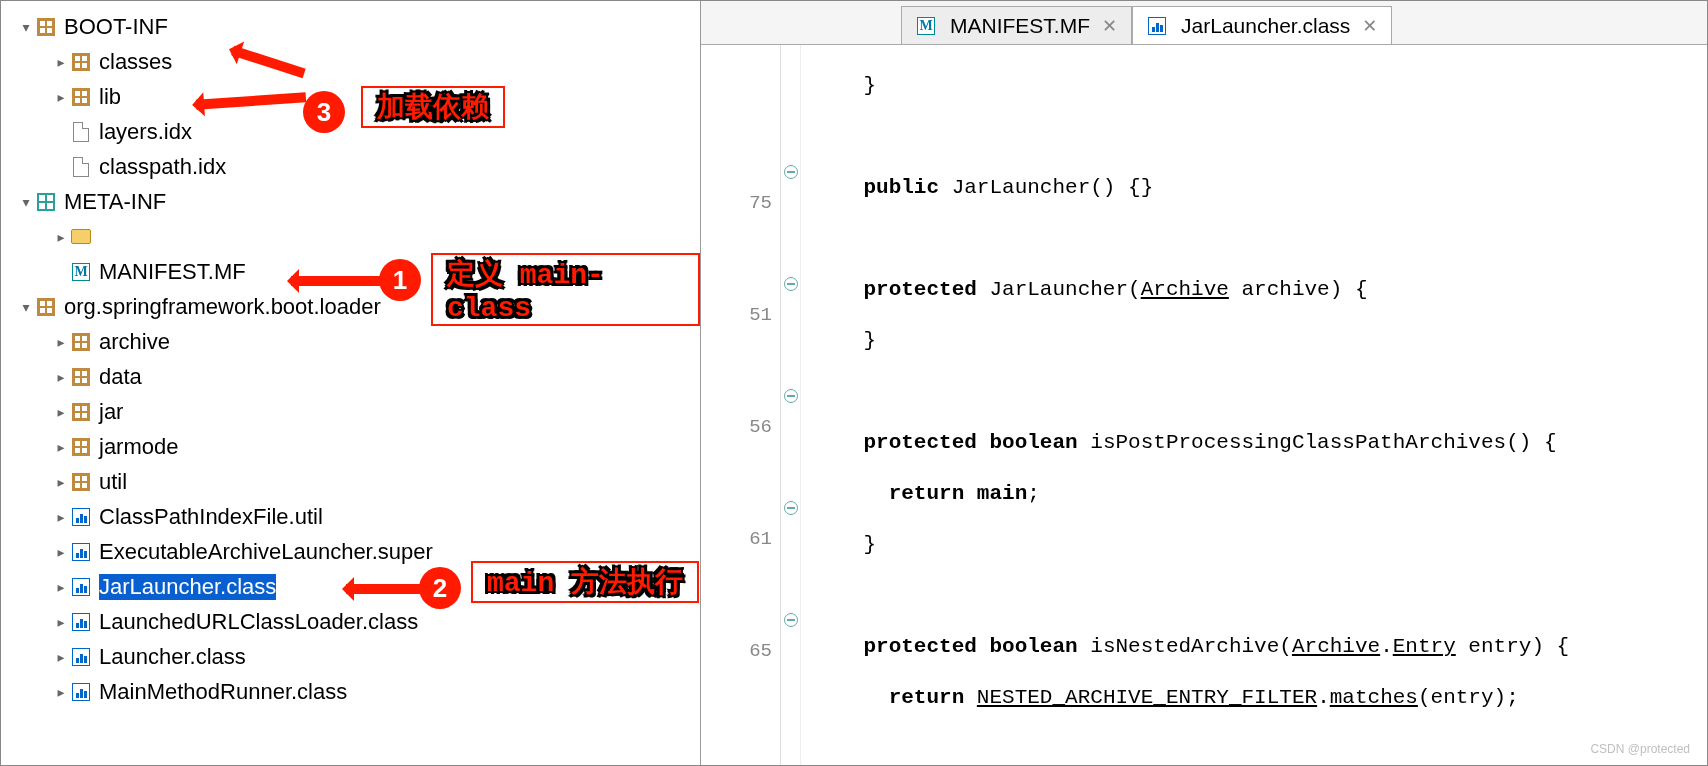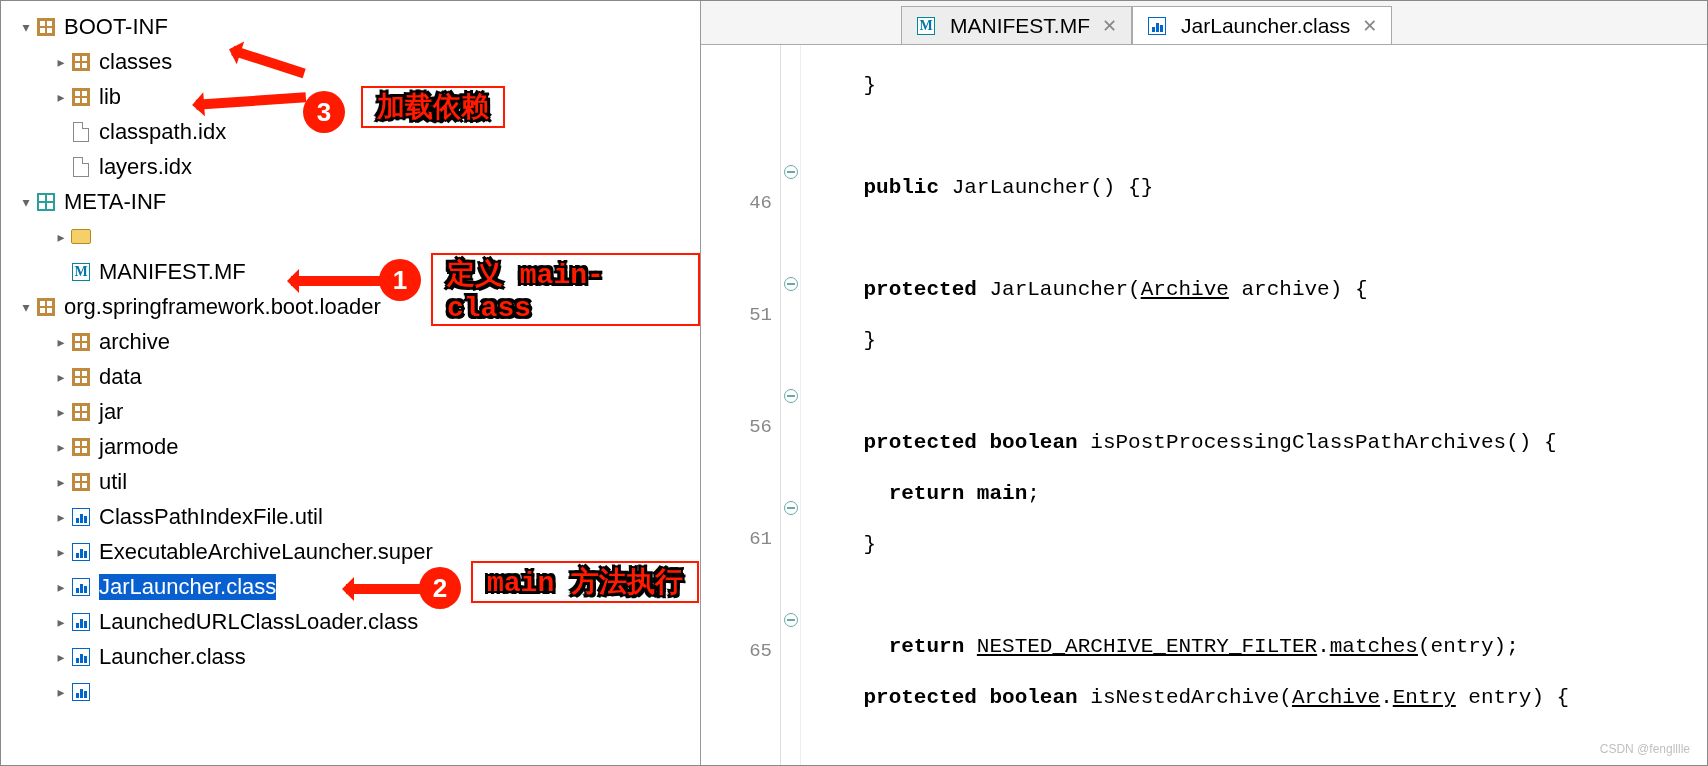--- a/index.html
+++ b/index.html
@@ -110,28 +110,28 @@
               <div></div>
             </span>
           </span>
         <span class="label">lib</span>
       </div>
       <div class="tree-row ind1">
         <span class="twisty blank">•</span>
         <span class="icon-box">
             <span class="file-icon"></span>
           </span>
+        <span class="label">layers.idx</span>
+      </div>
+      <div class="tree-row ind1">
+        <span class="twisty blank">•</span>
+        <span class="icon-box">
+            <span class="file-icon"></span>
+          </span>
         <span class="label">classpath.idx</span>
-      </div>
-      <div class="tree-row ind1">
-        <span class="twisty blank">•</span>
-        <span class="icon-box">
-            <span class="file-icon"></span>
-          </span>
-        <span class="label">layers.idx</span>
       </div>
 
       <div class="tree-row ind0">
         <span class="twisty">▾</span>
         <span class="icon-box">
             <span class="pkg-teal"></span>
           </span>
         <span class="label">META-INF</span>
       </div>
       <div class="tree-row ind1">
@@ -277,20 +277,21 @@
       </div>
       <div class="tree-row ind1">
         <span class="twisty">▸</span>
         <span class="icon-box">
             <span class="class-icon">
               <i style="height:40%"></i>
               <i style="height:70%"></i>
               <i style="height:55%"></i>
             </span>
           </span>
+        <span class="label">MainMethodRunner.class</span>
       </div>
     </div>
 
     <div class="arrow" style="left:230px; top:56px; width:75px; transform:rotate(18deg);"></div>
     <div class="arrow" style="left:195px; top:95px; width:110px; transform:rotate(-4deg);"></div>
     <div class="circle-num" style="left:302px; top:90px;">3</div>
     <div class="annot-box" style="left:360px; top:85px;"><span>加载依赖</span></div>
 
     <div class="arrow" style="left:290px; top:275px; width:90px;"></div>
     <div class="circle-num" style="left:378px; top:258px;">1</div>
@@ -323,21 +324,21 @@
       </div>
     </div>
 
     <div class="editor">
       <div class="gutter">
         <div class="gl"></div>
           <div class="gl"></div>
           <div class="gl"></div>
           <div class="gl"></div>
           <div class="gl"></div>
-        <div class="gl">46</div>
+        <div class="gl">75</div>
         <div class="gl"></div>
           <div class="gl"></div>
           <div class="gl"></div>
         <div class="gl">51</div>
         <div class="gl"></div>
           <div class="gl"></div>
           <div class="gl"></div>
         <div class="gl">56</div>
         <div class="gl"></div>
           <div class="gl"></div>
@@ -361,28 +362,28 @@
 <div class="gl"></div>
 <div class="gl">    <span class="kw">public</span><span> JarLauncher() {}</span></div>
 <div class="gl"></div>
 <div class="gl">    <span class="kw">protected</span><span> JarLauncher(</span><span class="u">Archive</span><span> archive) {</span></div>
 <div class="gl">    <span>}</span></div>
 <div class="gl"></div>
 <div class="gl">    <span class="kw">protected</span><span> </span><span class="kw">boolean</span><span> isPostProcessingClassPathArchives() {</span></div>
 <div class="gl">      <span class="kw">return</span><span> </span><span class="kw">main</span><span>;</span></div>
 <div class="gl">    <span>}</span></div>
 <div class="gl"></div>
+<div class="gl">    <span class="kw">protected</span><span> </span><span class="kw">boolean</span><span> isNestedArchive(</span><span class="u">Archive</span><span>.</span><span class="u">Entry</span><span> entry) {</span></div>
 <div class="gl">      <span class="kw">return</span><span> </span><span class="u">NESTED_ARCHIVE_ENTRY_FILTER</span><span>.</span><span class="u">matches</span><span>(entry);</span></div>
-<div class="gl">    <span class="kw">protected</span><span> </span><span class="kw">boolean</span><span> isNestedArchive(</span><span class="u">Archive</span><span>.</span><span class="u">Entry</span><span> entry) {</span></div>
 
 
 
 
 
 
 
 
 
       </div>
     </div>
-    <div class="watermark">CSDN @fenglllle</div>
+    <div class="watermark">CSDN @protected</div>
   </div>
 </div>
 
 </body></html>

